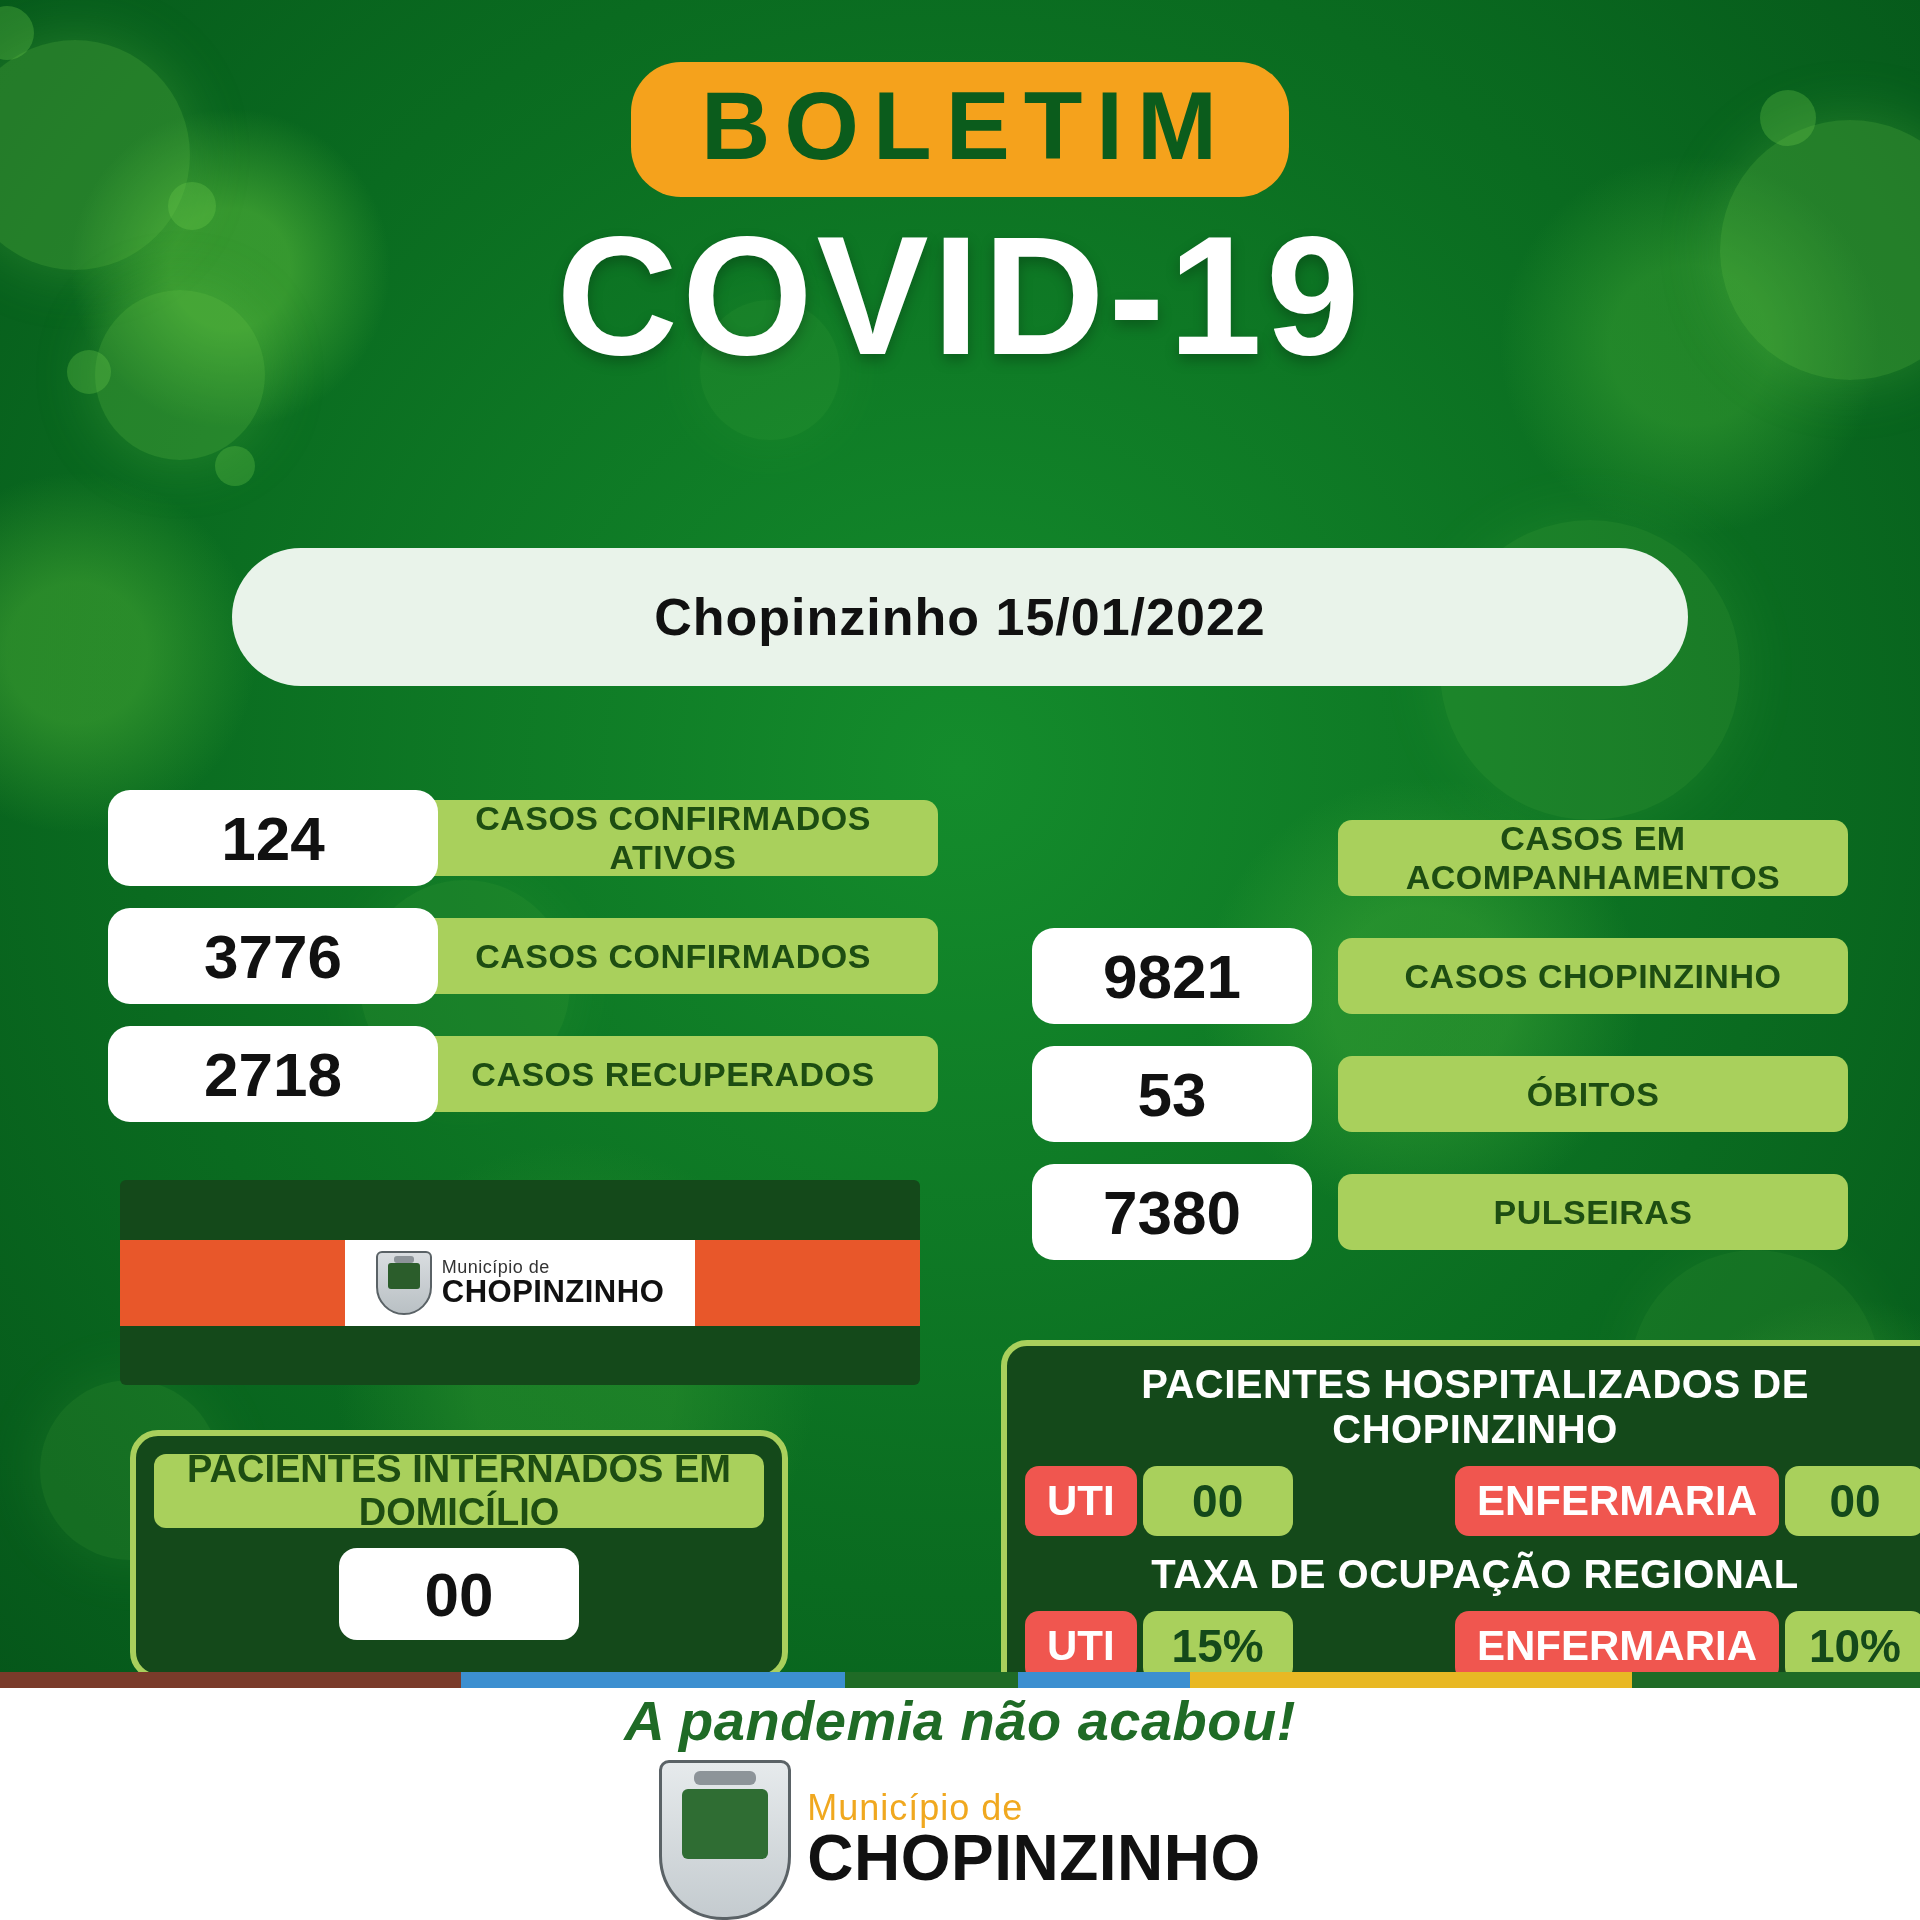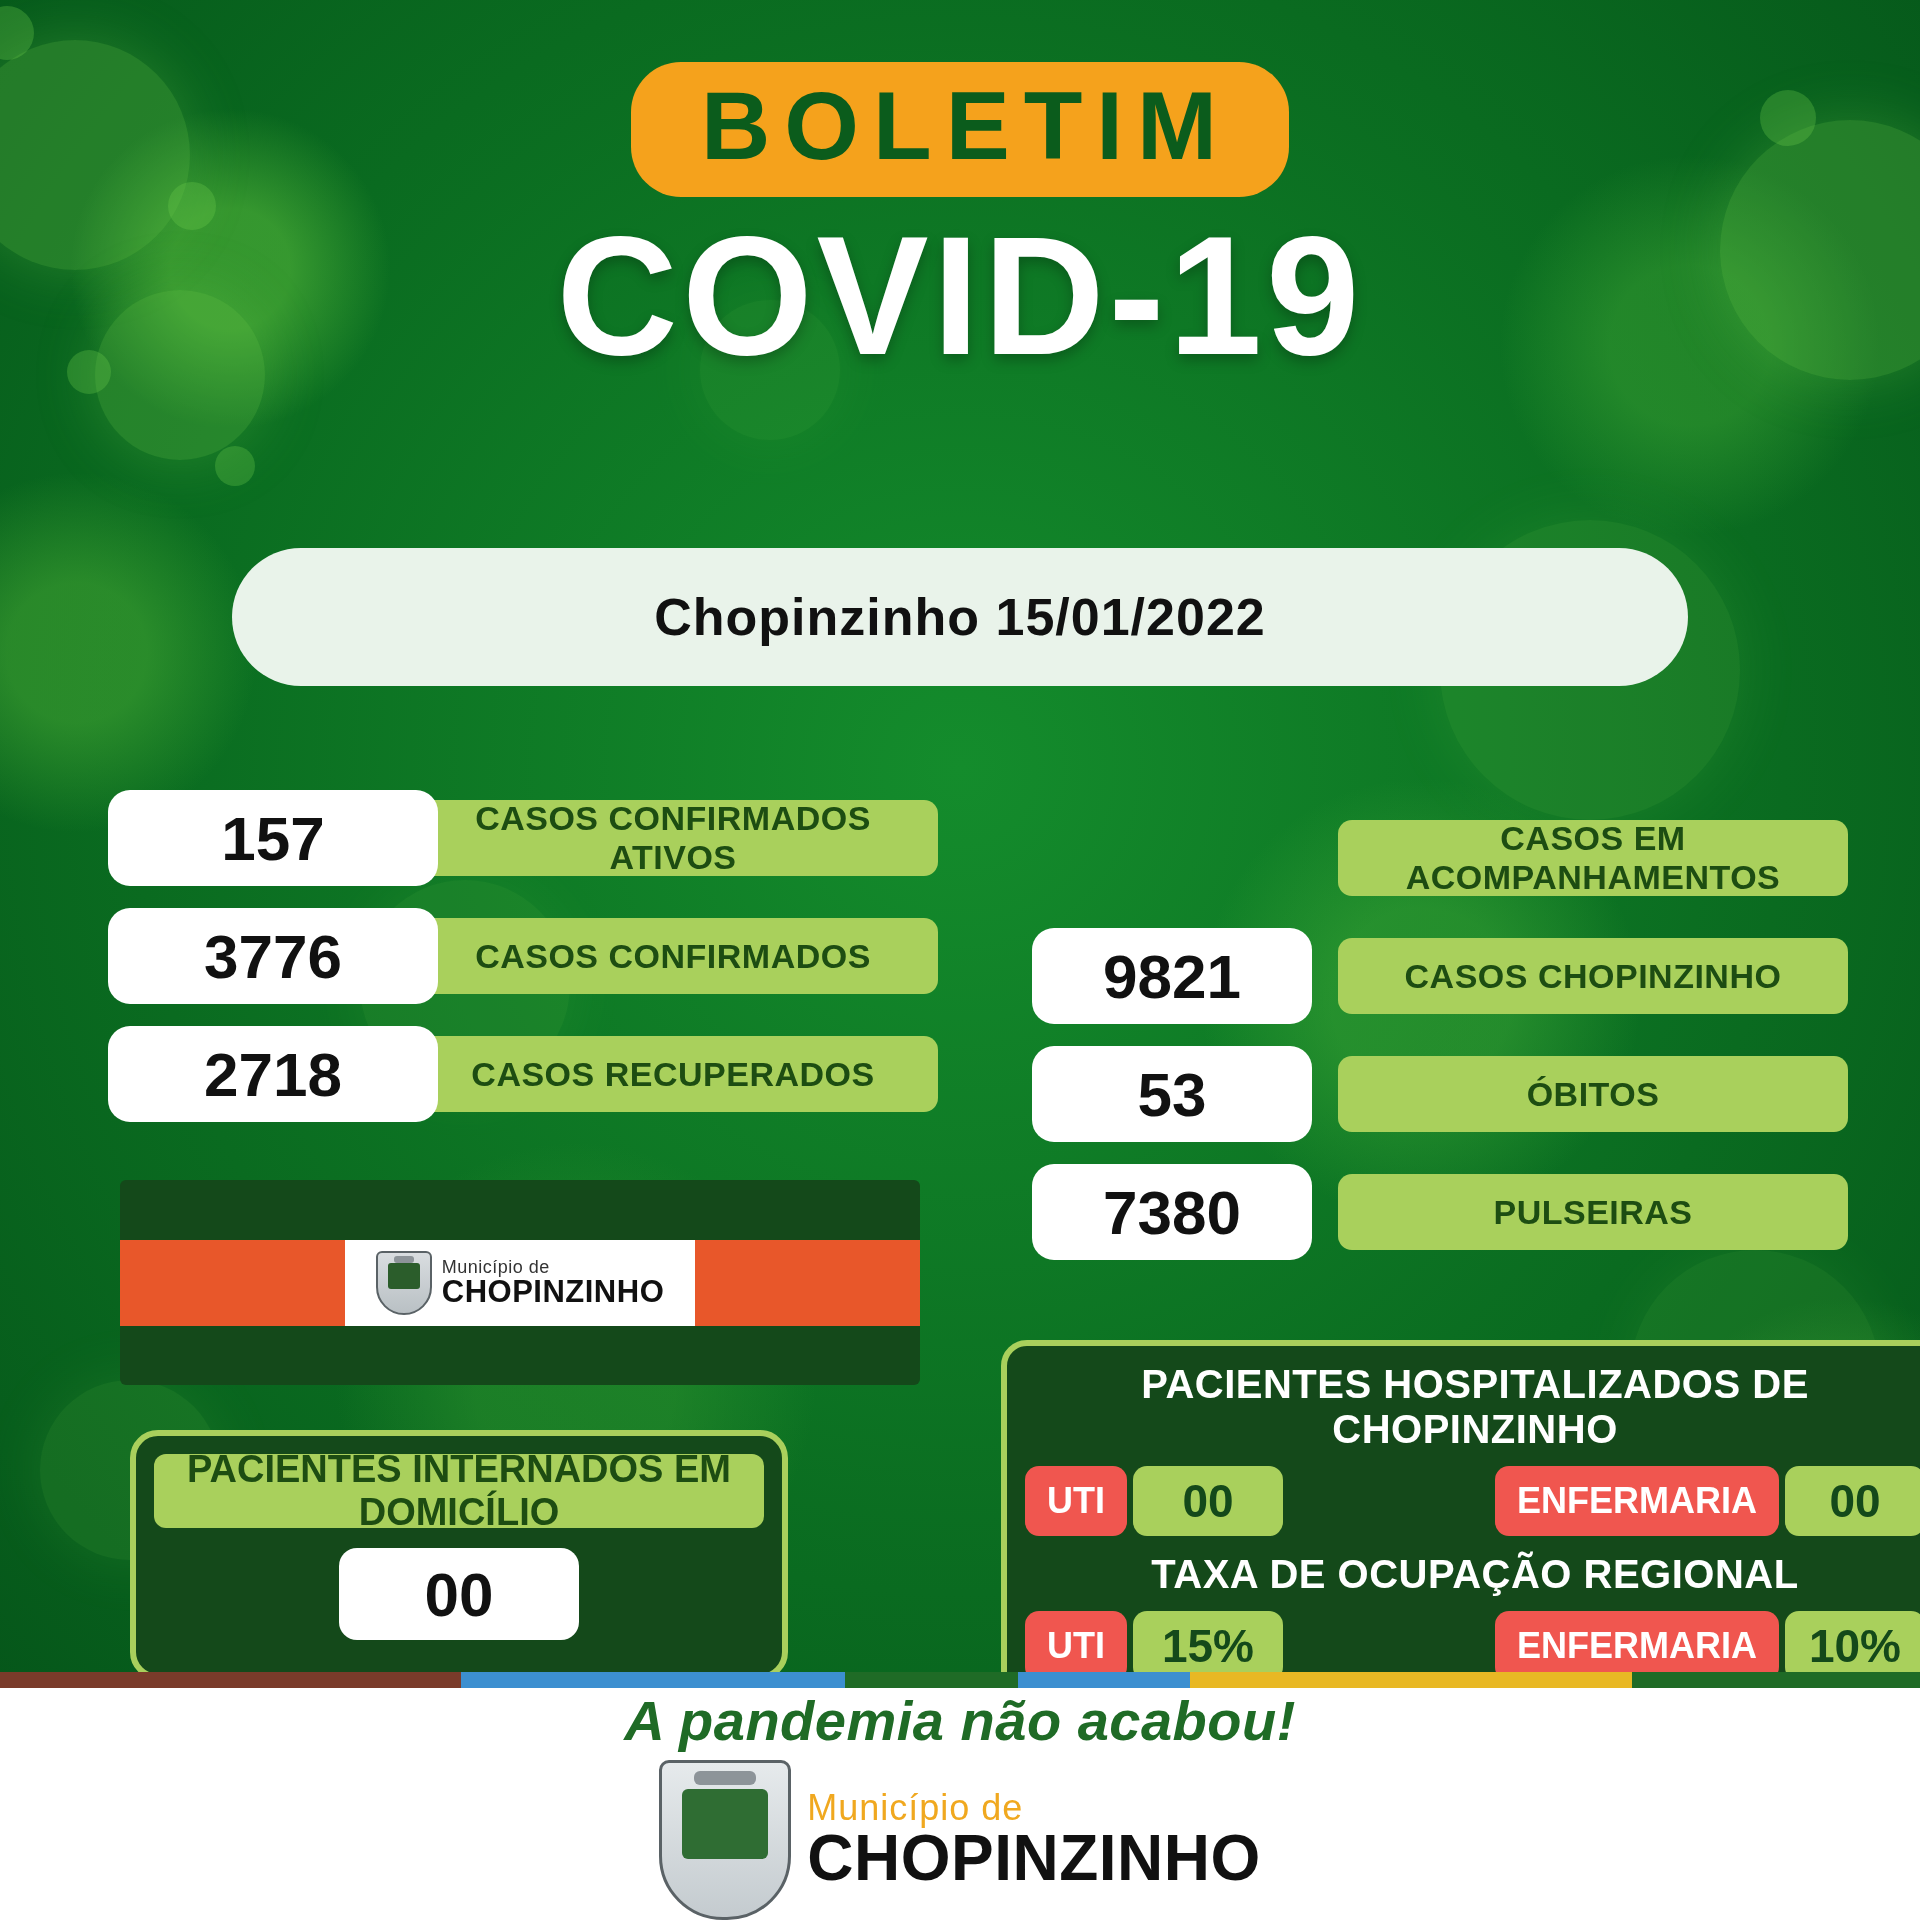--- a/index.html
+++ b/index.html
@@ -218,21 +218,21 @@
   }
   .hosp-row {
     display: flex; align-items: center; justify-content: space-between;
     gap: 14px;
     margin-bottom: 16px;
   }
   .pair { display: flex; align-items: stretch; height: 70px; }
   .pair .tag {
     background: #f0564f;
     color: #ffffff;
-    font-weight: bold; font-size: 36px;
+    font-weight: bold; font-size: 42px;
     border-radius: 14px;
     display: flex; align-items: center; justify-content: center;
     padding: 0 22px;
   }
   .pair .num {
     background: #a9d05c;
     color: #14491a;
     font-weight: bold; font-size: 46px;
     border-radius: 14px;
     display: flex; align-items: center; justify-content: center;
@@ -309,21 +309,21 @@
 
   <div class="city-bar">
     <span>Chopinzinho 15/01/2022</span>
   </div>
 
   <div class="cols">
 
     <div class="col-left">
       <div class="stat-row">
         <div class="stat-label">CASOS CONFIRMADOS ATIVOS</div>
-        <div class="stat-value">157</div>
+        <div class="stat-value">124</div>
       </div>
       <div class="stat-row">
         <div class="stat-label">CASOS CONFIRMADOS</div>
         <div class="stat-value">3776</div>
       </div>
       <div class="stat-row">
         <div class="stat-label">CASOS RECUPERADOS</div>
         <div class="stat-value">2718</div>
       </div>
     </div>

